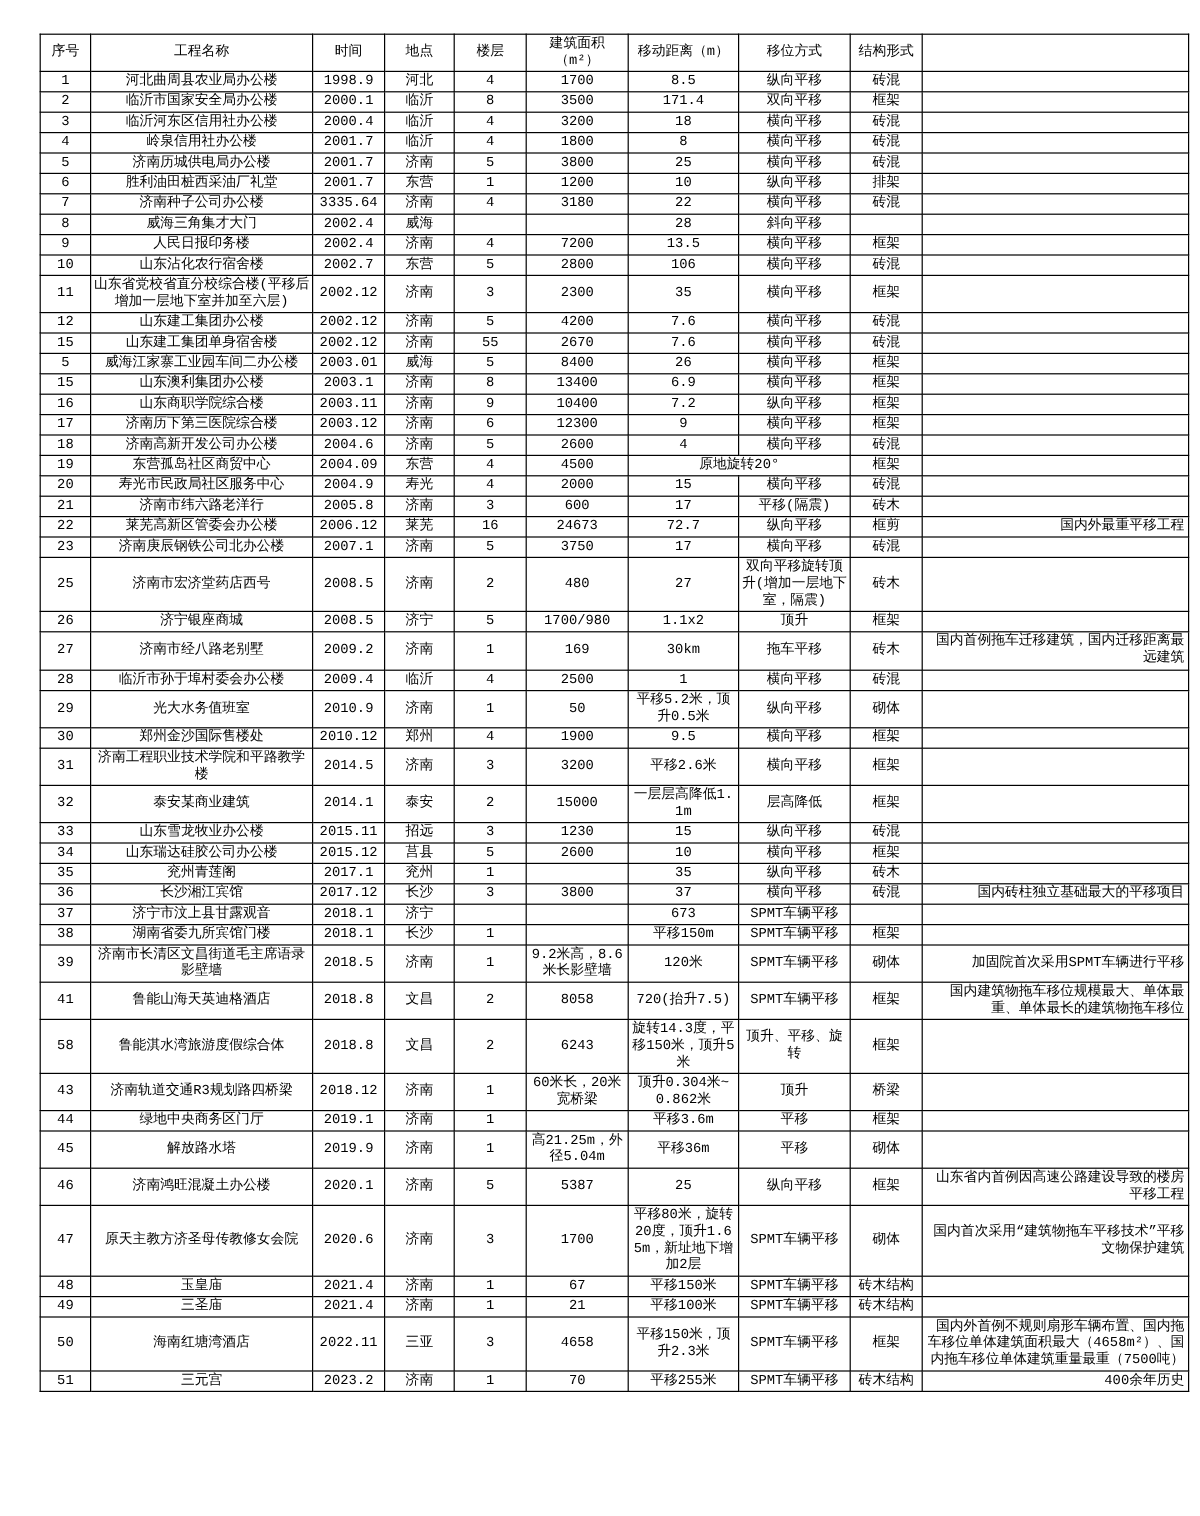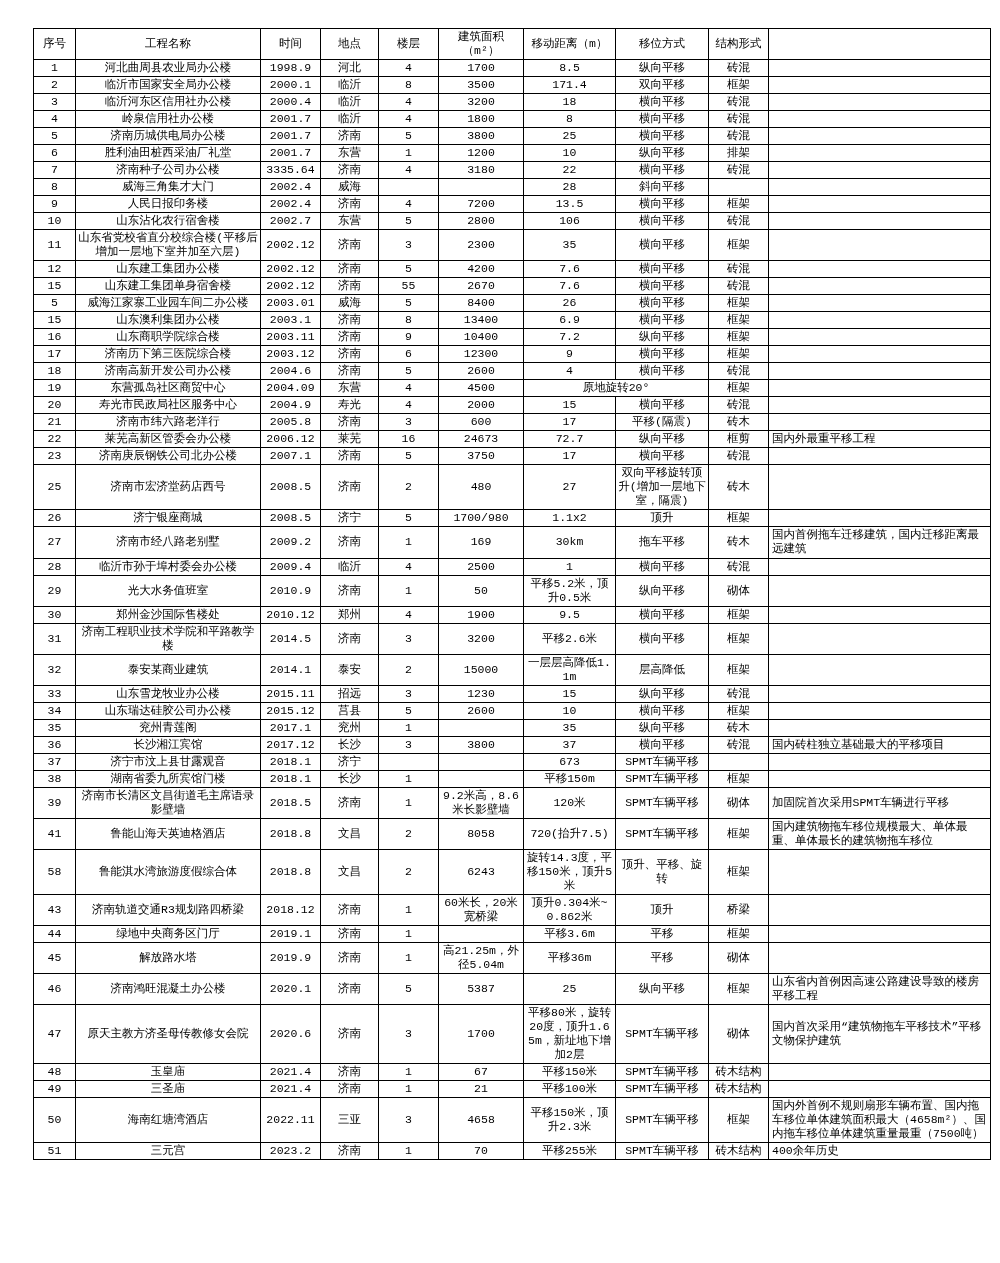--- a/index.html
+++ b/index.html
@@ -5,21 +5,21 @@
   html,body { margin:0; padding:0; background:#ffffff; }
   body { width:1000px; height:1263px; position:relative;
          font-family:"DejaVu Serif","Liberation Serif",serif; color:#000; }
   table.reloc { position:absolute; left:33px; top:28px; width:957px;
                 border-collapse:collapse; table-layout:fixed;
                 font-size:11.5px;font-family:Liberation Mono, monospace; }
   .reloc th, .reloc td { border:1px solid #000; text-align:center;
                 vertical-align:middle; padding:1px 2px; line-height:1.22;
                 word-break:break-all; overflow:hidden; }
   .reloc th { font-weight:normal; white-space:pre-line; height:26px; }
-  .reloc td.c-note { text-align:left; padding:1px 3px; }
+  .reloc td.c-note { text-align:right; padding:1px 3px; }
   .reloc td.c-no { padding:1px 0; }
 </style>
 </head>
 <body>
 
 <table class="reloc">
   <colgroup>
     <col style="width:42px">
       <col style="width:185px">
       <col style="width:60px">

